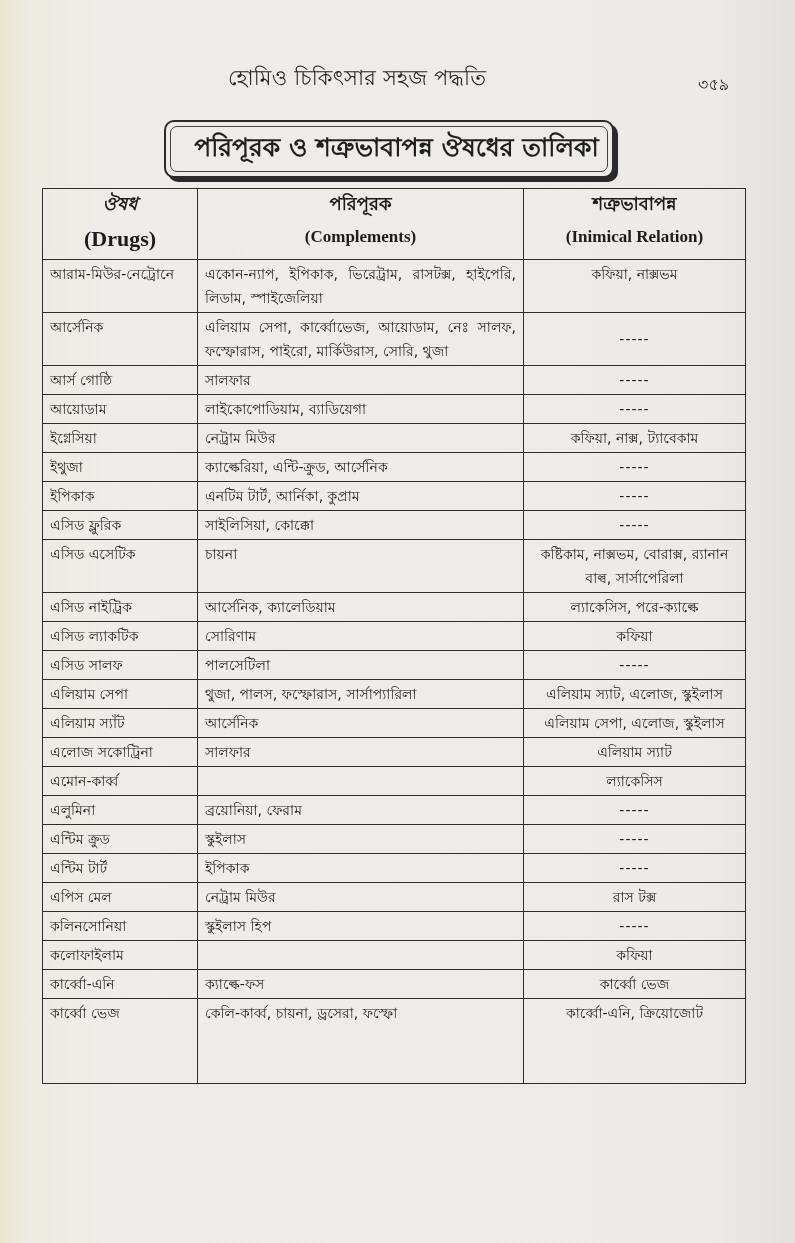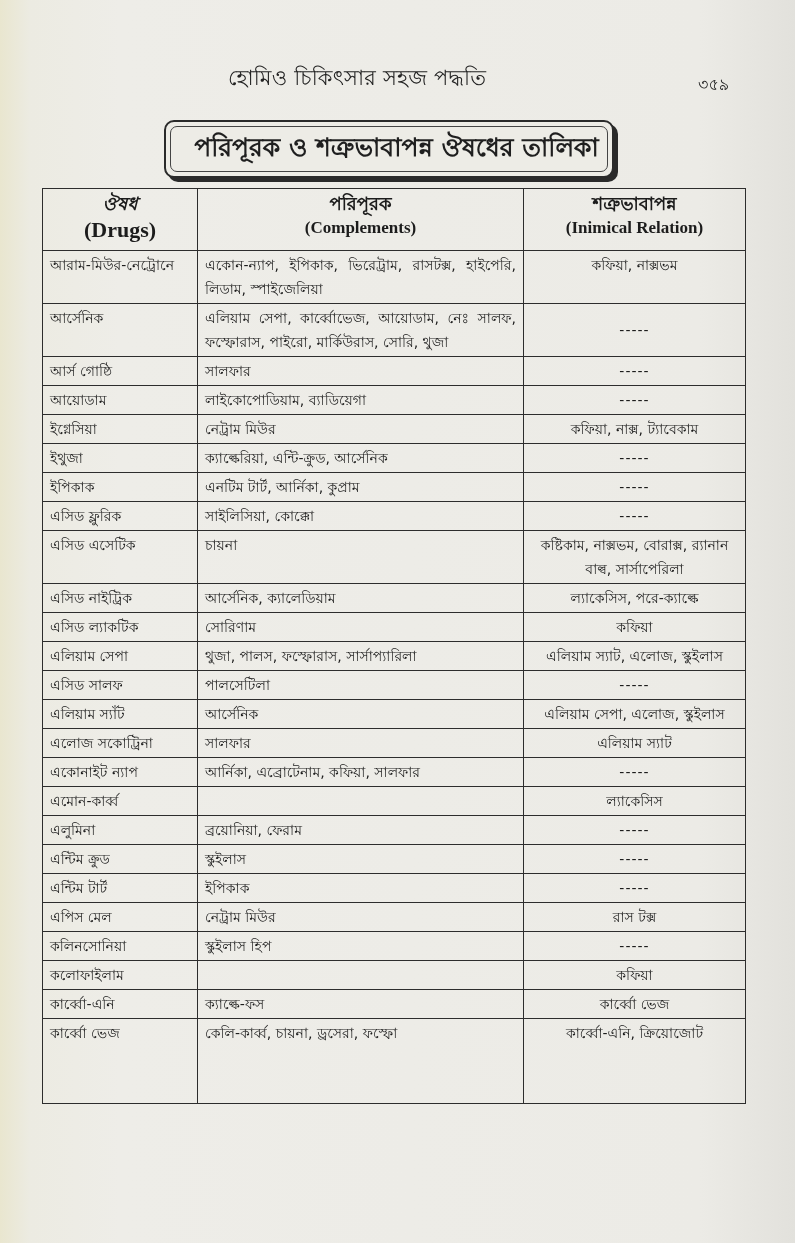--- a/index.html
+++ b/index.html
@@ -43,21 +43,21 @@
   .drug-table col.c1 { width: 155px; }
   .drug-table col.c2 { width: 326px; }
   .drug-table col.c3 { width: 222px; }
   .drug-table th, .drug-table td {
     border: 1.5px solid #2d2d2d; vertical-align: top; padding: 2px 7px 2px 7px;
   }
   .drug-table th { font-weight: normal; text-align: center; padding: 4px 4px 6px 4px; }
   .th-bn { display: block; font-size: 18px; font-style: italic; font-weight: bold; line-height: 22px; }
   .th-en {
     display: block; font-family: "Liberation Serif", "DejaVu Serif", serif;
-    font-weight: bold; font-size: 17px; line-height: 24px; margin-top: 1px;
+    font-weight: bold; font-size: 17px; line-height: 24px; margin-top: 10px;
   }
   .th-en.big { font-size: 22px; line-height: 28px; }
   .drug-table td.comp { text-align: justify; }
   .drug-table td.inim { text-align: center; }
   .drug-table td.inim.dash { text-align: center; letter-spacing: 1px; vertical-align: middle; }
   .drug-table tr.trail td { height: 52px; }
 </style>
 </head>
 <body>
 
@@ -142,43 +142,38 @@
         <td>এসিড নাইট্রিক</td>
         <td class="comp">আর্সেনিক, ক্যালেডিয়াম</td>
         <td class="inim">ল্যাকেসিস, পরে-ক্যাল্কে</td>
       </tr>
       <tr>
         <td>এসিড ল্যাকটিক</td>
         <td class="comp">সোরিণাম</td>
         <td class="inim">কফিয়া</td>
       </tr>
       <tr>
+        <td>এসিড সালফ</td>
+        <td class="comp">পালসেটিলা</td>
+        <td class="inim dash">-----</td>
+      </tr>
+      <tr>
         <td>এলিয়াম সেপা</td>
         <td class="comp">থুজা, পালস, ফস্ফোরাস, সার্সাপ্যারিলা</td>
         <td class="inim">এলিয়াম স্যাট, এলোজ, স্কুইলাস</td>
       </tr>
       <tr>
-        <td>এসিড সালফ</td>
-        <td class="comp">পালসেটিলা</td>
-        <td class="inim dash">-----</td>
-      </tr>
-      <tr>
         <td>এলিয়াম স্যাঁট</td>
         <td class="comp">আর্সেনিক</td>
         <td class="inim">এলিয়াম সেপা, এলোজ, স্কুইলাস</td>
       </tr>
       <tr>
         <td>এলোজ সকোট্রিনা</td>
         <td class="comp">সালফার</td>
         <td class="inim">এলিয়াম স্যাট</td>
-      </tr>
-      <tr>
-        <td>একোনাইট ন্যাপ</td>
-        <td class="comp">আর্নিকা, এব্রোটেনাম, কফিয়া, সালফার</td>
-        <td class="inim dash">-----</td>
       </tr>
       <tr>
         <td>এমোন-কার্ব্ব</td>
         <td class="comp"></td>
         <td class="inim">ল্যাকেসিস</td>
       </tr>
       <tr>
         <td>এলুমিনা</td>
         <td class="comp">ব্রয়োনিয়া, ফেরাম</td>
         <td class="inim dash">-----</td>

